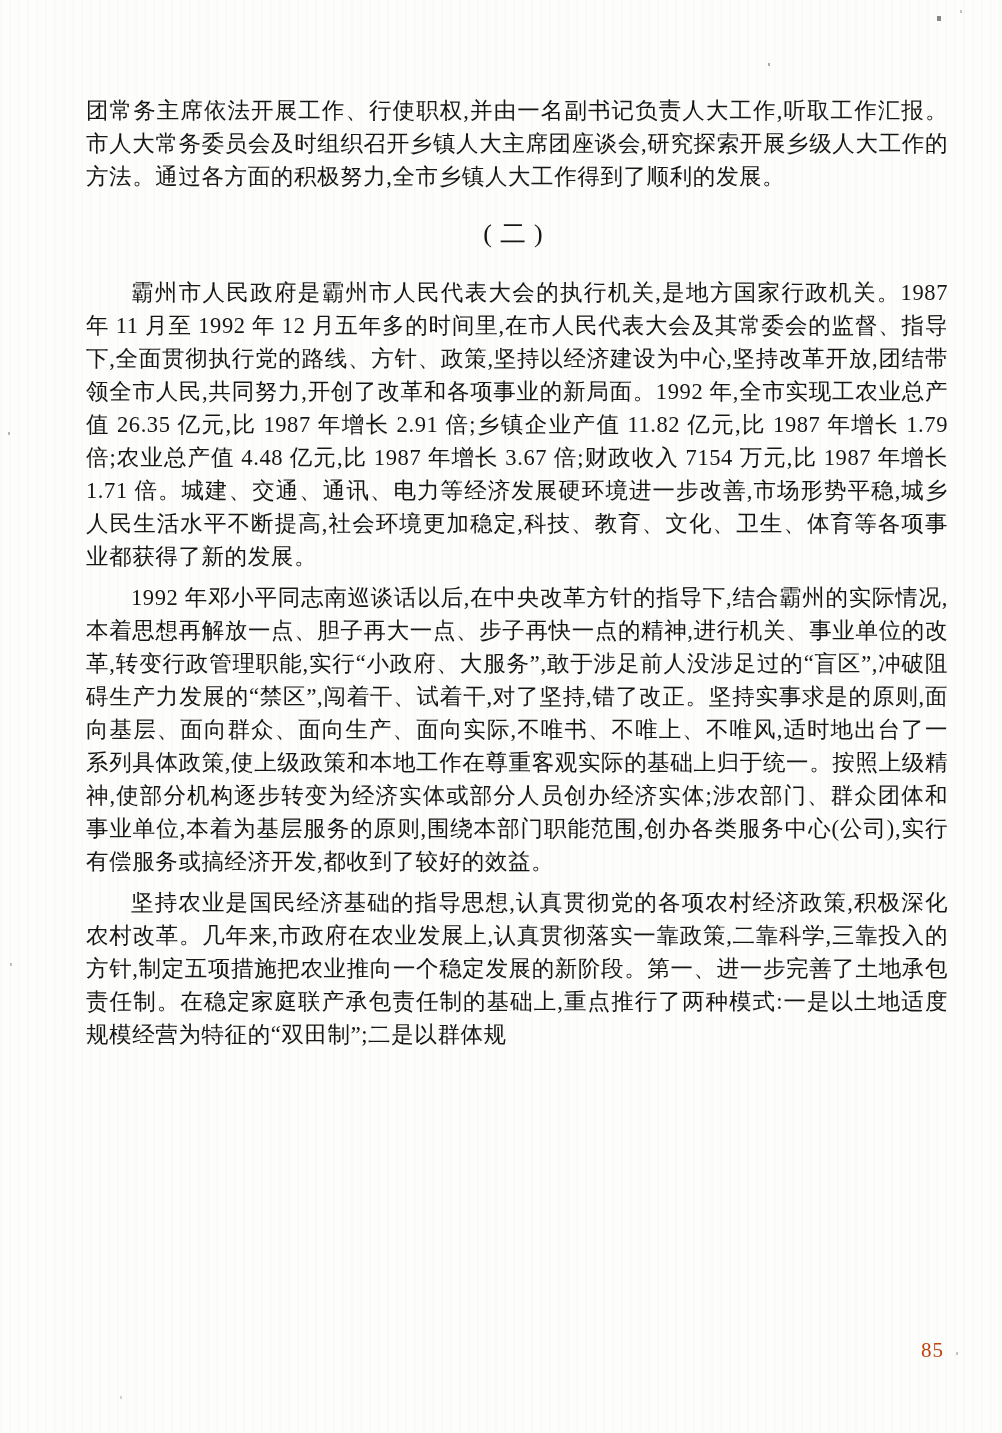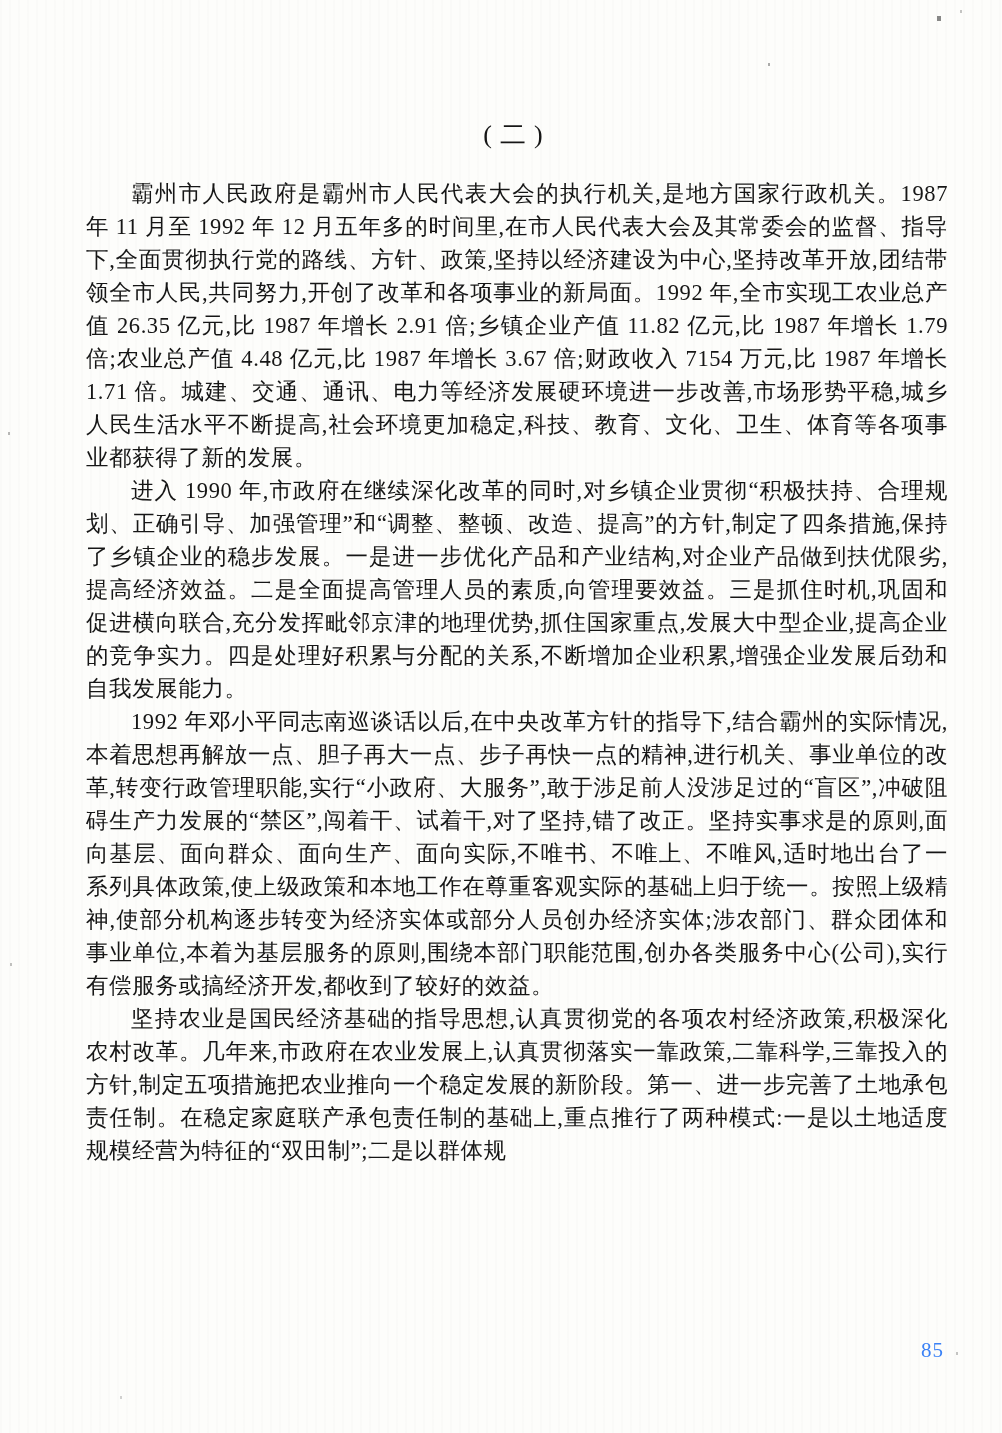--- a/index.html
+++ b/index.html
@@ -31,35 +31,36 @@
     line-height: 33px;
     letter-spacing: 0.6px;
     font-weight: 500;
   }
   .para {
     margin: 0;
     text-rendering: optimizeLegibility;
   }
   .para.indent {
     text-indent: 2em;
+    margin-top: 8px;
   }
   .section-heading {
     text-align: center;
     font-size: 26px;
     font-weight: normal;
     letter-spacing: 8px;
     margin: 24px 0 26px 0;
   }
   .page-number {
     position: absolute;
     right: 58px;
     bottom: 70px;
     font-size: 21px;
     letter-spacing: 1px;
-    color: #3b82f6;
+    color: #c2410c;
     margin-left: 24px;
   }
   
   .scan-specks {
     position: absolute;
     top: 0; left: 0;
     width: 2px; height: 3px;
     background: transparent;
     box-shadow:
       938px 17px 0 1px rgba(40,40,40,0.55),
@@ -71,25 +72,25 @@
       120px 1396px 0 0 rgba(110,110,110,0.30);
   }
 </style>
 </head>
 <body>
 
 <div class="page">
   <div class="scan-specks"></div>
 
   <main class="text-block">
+    <p class="para">团常务主席依法开展工作、行使职权,并由一名副书记负责人大工作,听取工作汇报。市人大常务委员会及时组织召开乡镇人大主席团座谈会,研究探索开展乡级人大工作的方法。通过各方面的积极努力,全市乡镇人大工作得到了顺利的发展。</p>
 
     <h2 class="section-heading">(二)</h2>
 
     <div id="paragraphs">
         <p class="para indent">霸州市人民政府是霸州市人民代表大会的执行机关,是地方国家行政机关。1987 年 11 月至 1992 年 12 月五年多的时间里,在市人民代表大会及其常委会的监督、指导下,全面贯彻执行党的路线、方针、政策,坚持以经济建设为中心,坚持改革开放,团结带领全市人民,共同努力,开创了改革和各项事业的新局面。1992 年,全市实现工农业总产值 26.35 亿元,比 1987 年增长 2.91 倍;乡镇企业产值 11.82 亿元,比 1987 年增长 1.79 倍;农业总产值 4.48 亿元,比 1987 年增长 3.67 倍;财政收入 7154 万元,比 1987 年增长 1.71 倍。城建、交通、通讯、电力等经济发展硬环境进一步改善,市场形势平稳,城乡人民生活水平不断提高,社会环境更加稳定,科技、教育、文化、卫生、体育等各项事业都获得了新的发展。</p>
-        <p class="para indent">进入 1990 年,市政府在继续深化改革的同时,对乡镇企业贯彻“积极扶持、合理规划、正确引导、加强管理”和“调整、整顿、改造、提高”的方针,制定了四条措施,保持了乡镇企业的稳步发展。一是进一步优化产品和产业结构,对企业产品做到扶优限劣,提高经济效益。二是全面提高管理人员的素质,向管理要效益。三是抓住时机,巩固和促进横向联合,充分发挥毗邻京津的地理优势,抓住国家重点,发展大中型企业,提高企业的竞争实力。四是处理好积累与分配的关系,不断增加企业积累,增强企业发展后劲和自我发展能力。</p>
         <p class="para indent">1992 年邓小平同志南巡谈话以后,在中央改革方针的指导下,结合霸州的实际情况,本着思想再解放一点、胆子再大一点、步子再快一点的精神,进行机关、事业单位的改革,转变行政管理职能,实行“小政府、大服务”,敢于涉足前人没涉足过的“盲区”,冲破阻碍生产力发展的“禁区”,闯着干、试着干,对了坚持,错了改正。坚持实事求是的原则,面向基层、面向群众、面向生产、面向实际,不唯书、不唯上、不唯风,适时地出台了一系列具体政策,使上级政策和本地工作在尊重客观实际的基础上归于统一。按照上级精神,使部分机构逐步转变为经济实体或部分人员创办经济实体;涉农部门、群众团体和事业单位,本着为基层服务的原则,围绕本部门职能范围,创办各类服务中心(公司),实行有偿服务或搞经济开发,都收到了较好的效益。</p>
         <p class="para indent">坚持农业是国民经济基础的指导思想,认真贯彻党的各项农村经济政策,积极深化农村改革。几年来,市政府在农业发展上,认真贯彻落实一靠政策,二靠科学,三靠投入的方针,制定五项措施把农业推向一个稳定发展的新阶段。第一、进一步完善了土地承包责任制。在稳定家庭联产承包责任制的基础上,重点推行了两种模式:一是以土地适度规模经营为特征的“双田制”;二是以群体规</p>
       </div>
   </main>
 
   <div class="page-number">85</div>
 </div>
 
 </body></html>

